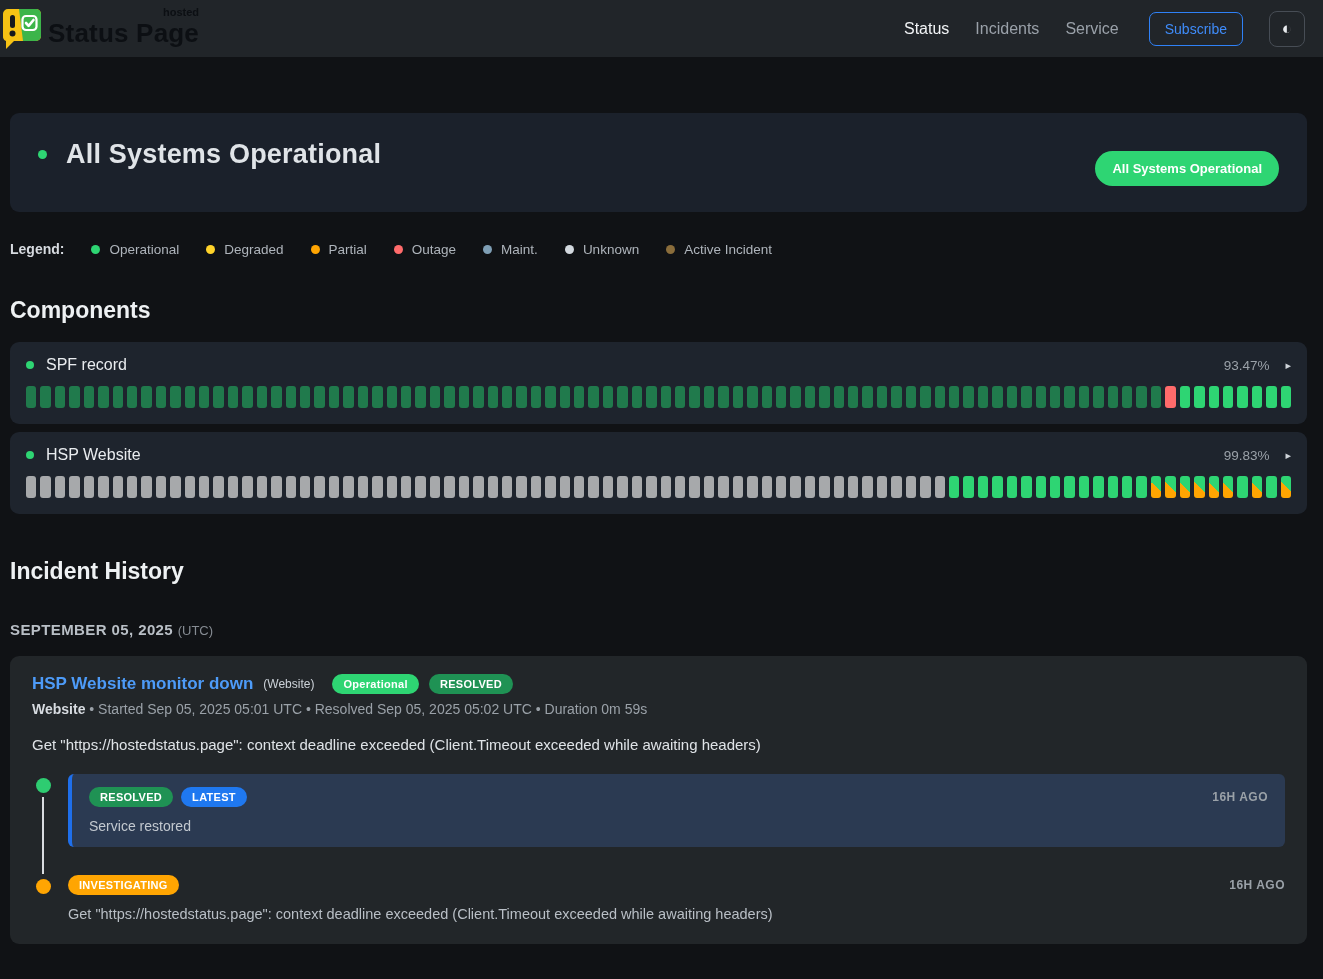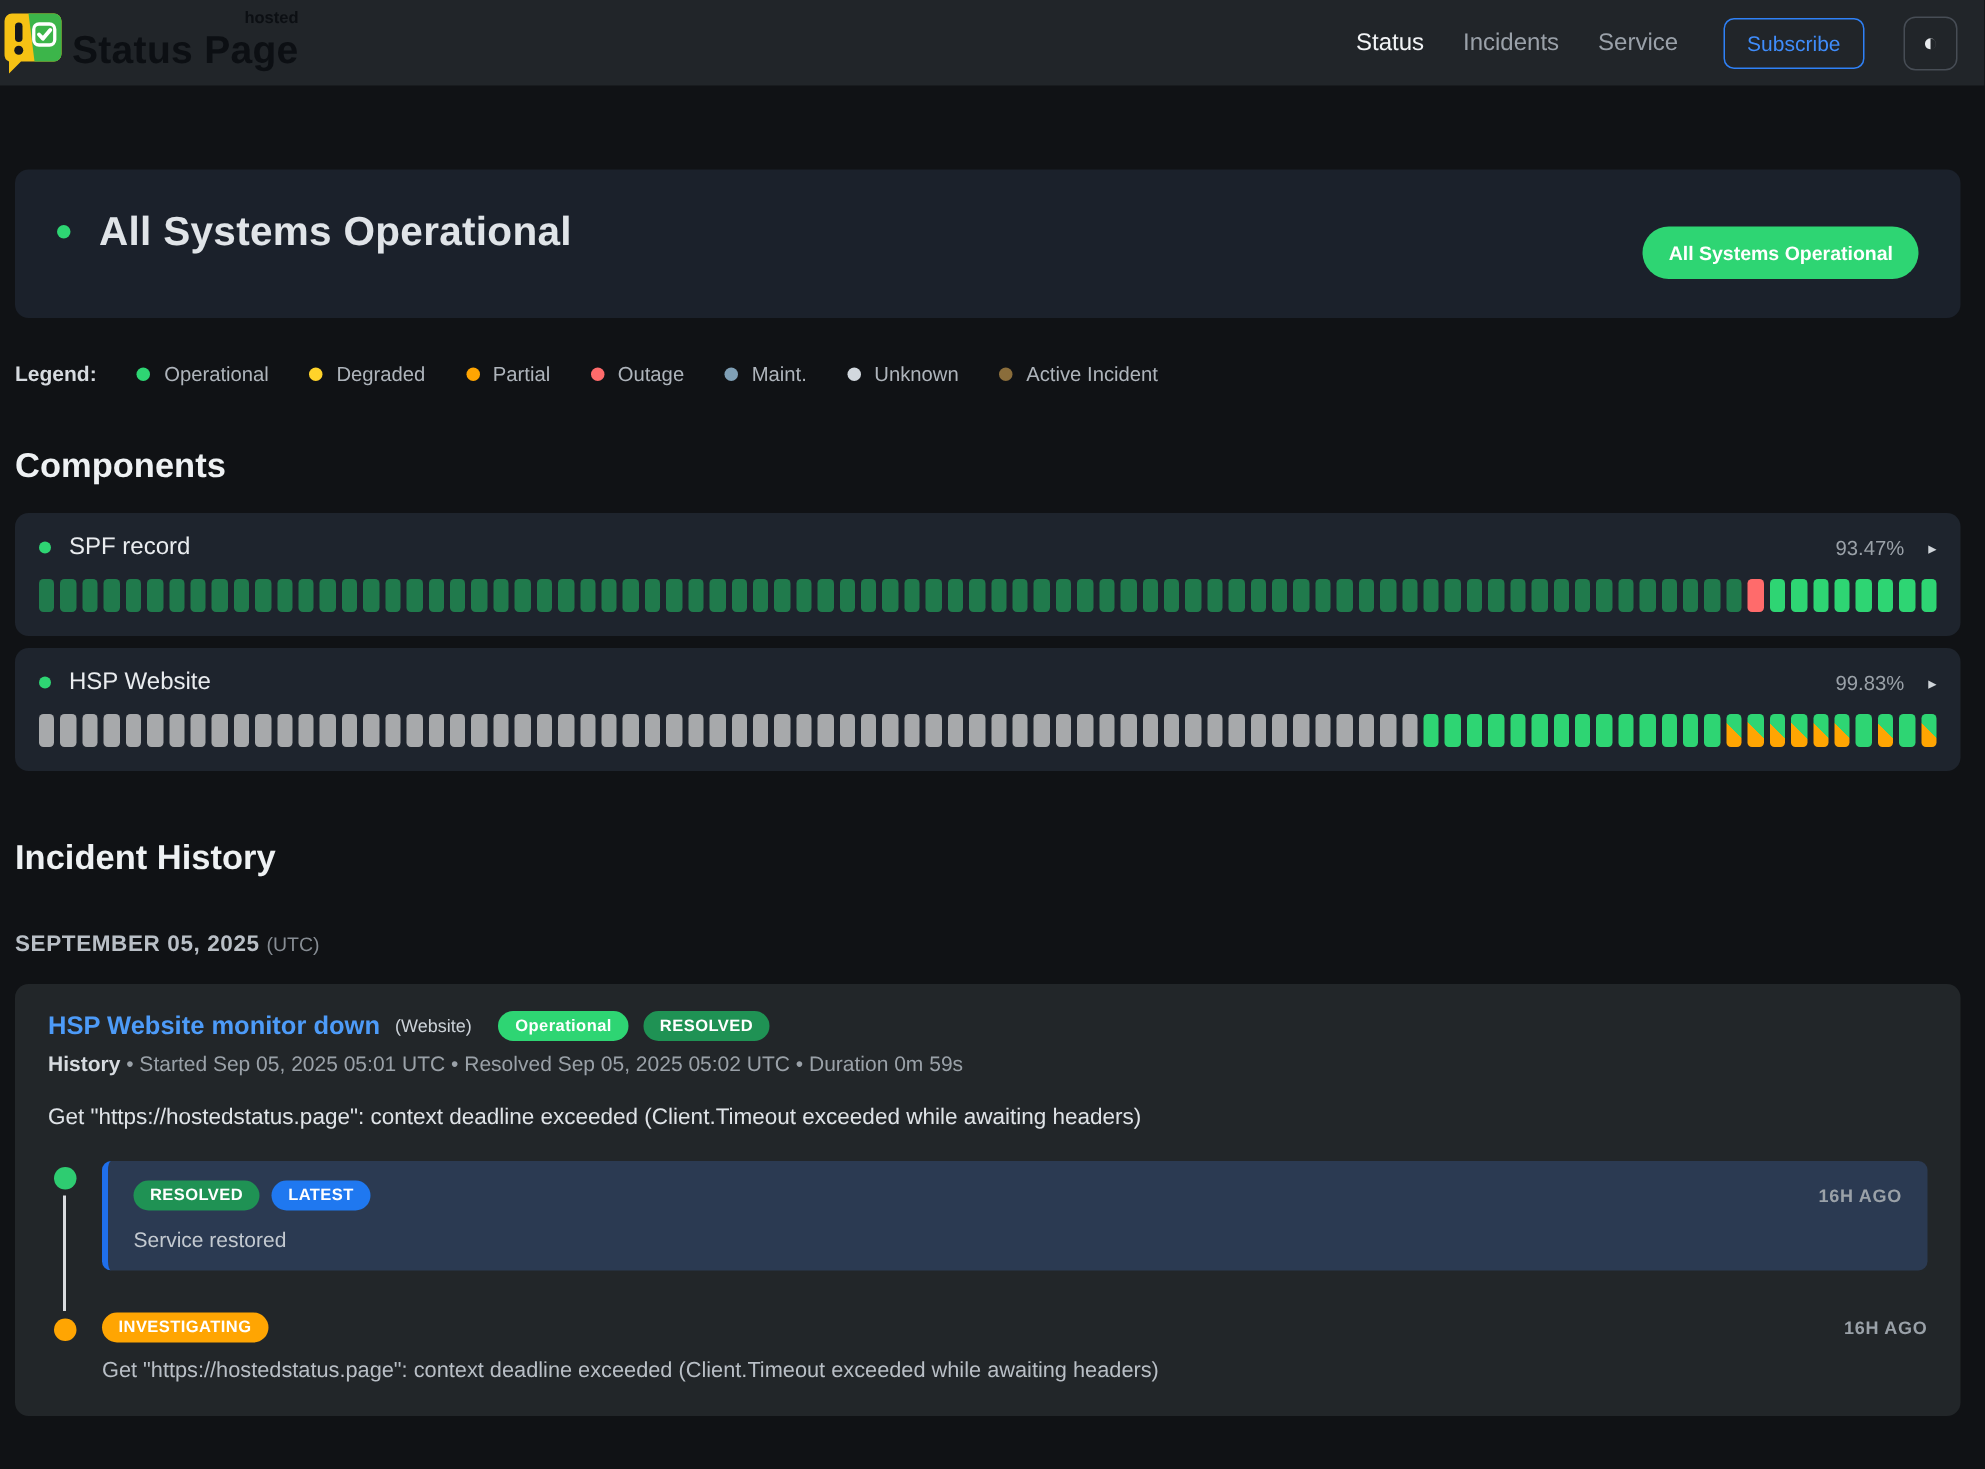--- a/index.html
+++ b/index.html
@@ -381,21 +381,21 @@
   <section class="incident-card">
     <div class="incident-title-row">
       <a class="incident-link">HSP Website monitor down</a>
       <span class="incident-scope">(Website)</span>
       <span style="display:inline-flex; gap:10px; margin-left:8px;">
           <span class="badge" style="background: rgb(46, 213, 115);">Operational</span>
           <span class="badge" style="background: rgb(31, 146, 84);">RESOLVED</span>
         </span>
     </div>
     <div class="incident-meta">
-      <span class="meta-strong">History</span><span> • Started Sep 05, 2025 05:01 UTC • Resolved Sep 05, 2025 05:02 UTC • Duration 0m 59s</span>
+      <span class="meta-strong">Website</span><span> • Started Sep 05, 2025 05:01 UTC • Resolved Sep 05, 2025 05:02 UTC • Duration 0m 59s</span>
     </div>
     <div class="incident-desc">Get "https://hostedstatus.page": context deadline exceeded (Client.Timeout exceeded while awaiting headers)</div>
     <div class="timeline">
         <div class="update">
           <span class="dot" style="background: rgb(46, 204, 113);"></span>
           <div class="update-body highlight">
             <div class="update-head">
               <span class="badge" style="background: rgb(31, 146, 84);">RESOLVED</span>
               <span class="badge" style="background: rgb(31, 120, 240);">LATEST</span>
               <span class="update-ago">16H AGO</span>

